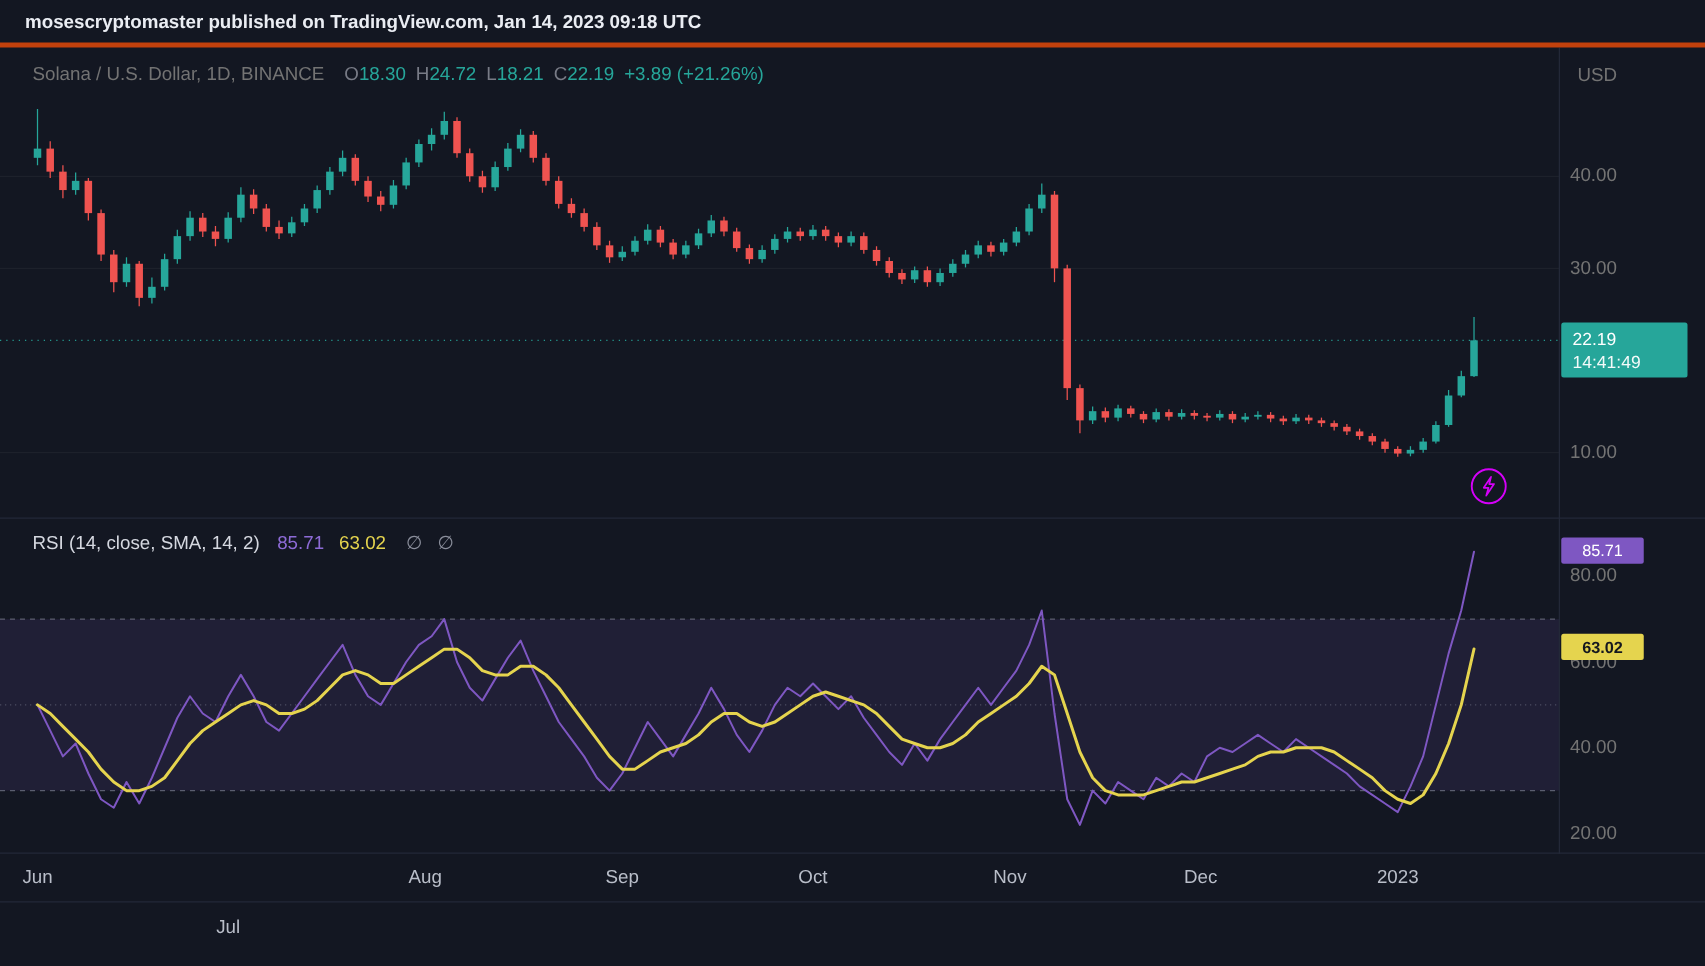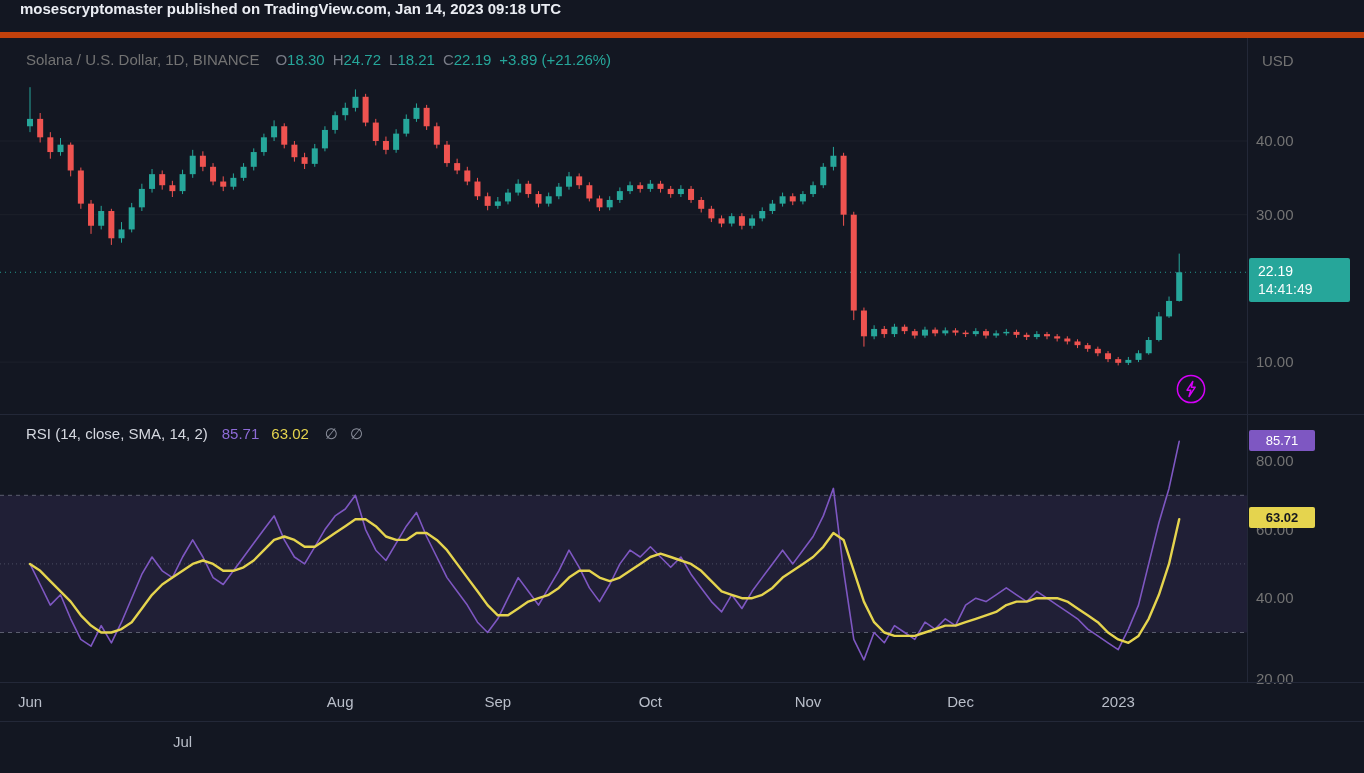--- a/index.html
+++ b/index.html
@@ -4,23 +4,23 @@
 <style>
   html,body{margin:0;padding:0;background:#0d111c;}
   #root{
     position:relative;width:1364px;height:773px;overflow:hidden;
     background:#131722;
     font-family:"Liberation Sans","DejaVu Sans",sans-serif;
     color:#d1d4dc;
   }
   .topbar{
     position:absolute;left:0;top:0;width:1364px;height:38px;
-    display:flex;align-items:flex-start;padding-left:20px;box-sizing:border-box;
+    display:flex;align-items:center;padding-left:20px;box-sizing:border-box;
     font-size:15px;font-weight:bold;color:#eaedf3;
-    border-bottom:6px solid #c2410c;background:#131722;z-index:4;
+    border-bottom:4px solid #c2410c;background:#131722;z-index:4;
   }
   #price-svg{position:absolute;left:0;top:38px;}
   #rsi-svg{position:absolute;left:0;top:415px;}
   .legend{position:absolute;white-space:nowrap;font-size:15px;color:#d5d8e0;z-index:3;}
   .legend-price{left:26px;top:51px;}
   .legend-rsi{left:26px;top:425px;}
   .sym{margin-right:8px;color:#737373;cursor:pointer;}
   .ohlc-label{color:#787b86;margin-left:8px;}
   .ohlc-value{color:#26a69a;}
   .chg{color:#26a69a;margin-left:8px;}
@@ -345,14 +345,14 @@
       <div class="time-label" style="left: 1118.19px;">2023</div>
     </div>
 
 
 <div class="tick" style="left: 1256px; top: 132px;">40.00</div>
     <div class="tick" style="left: 1256px; top: 205.7px;">30.00</div>
     <div class="tick" style="left: 1256px; top: 353.1px;">10.00</div>
     <div class="tick" style="left: 1256px; top: 452px;">80.00</div>
     <div class="tick" style="left: 1256px; top: 520.6px;">60.00</div>
     <div class="tick" style="left: 1256px; top: 589.2px;">40.00</div>
-    <div class="tick" style="left: 1256px; top: 657.8px; margin-top: 12px;">20.00</div>
+    <div class="tick" style="left: 1256px; top: 657.8px;">20.00</div>
   </div>
 
 </body></html>

